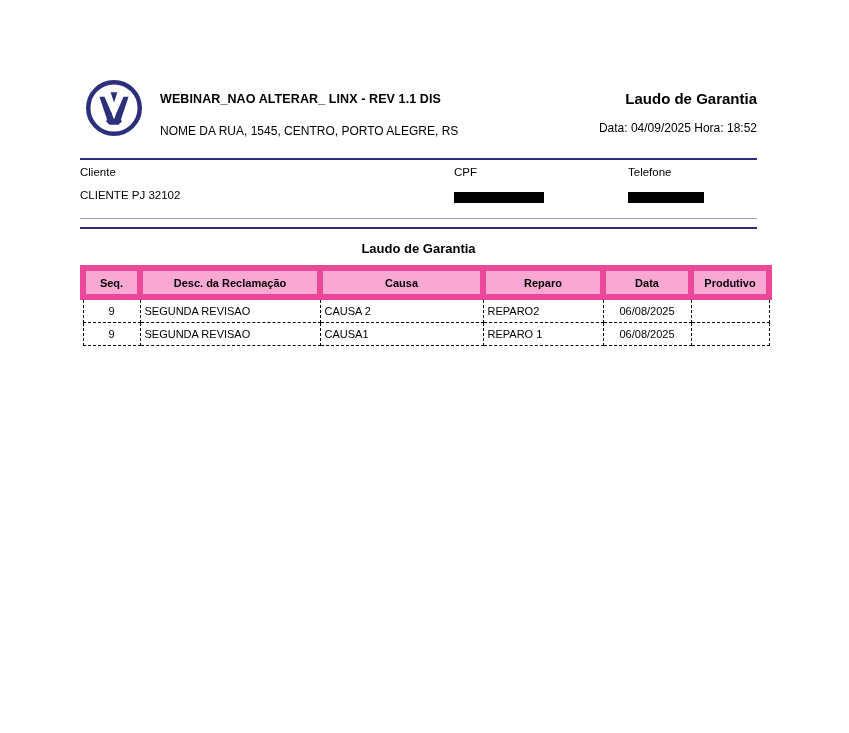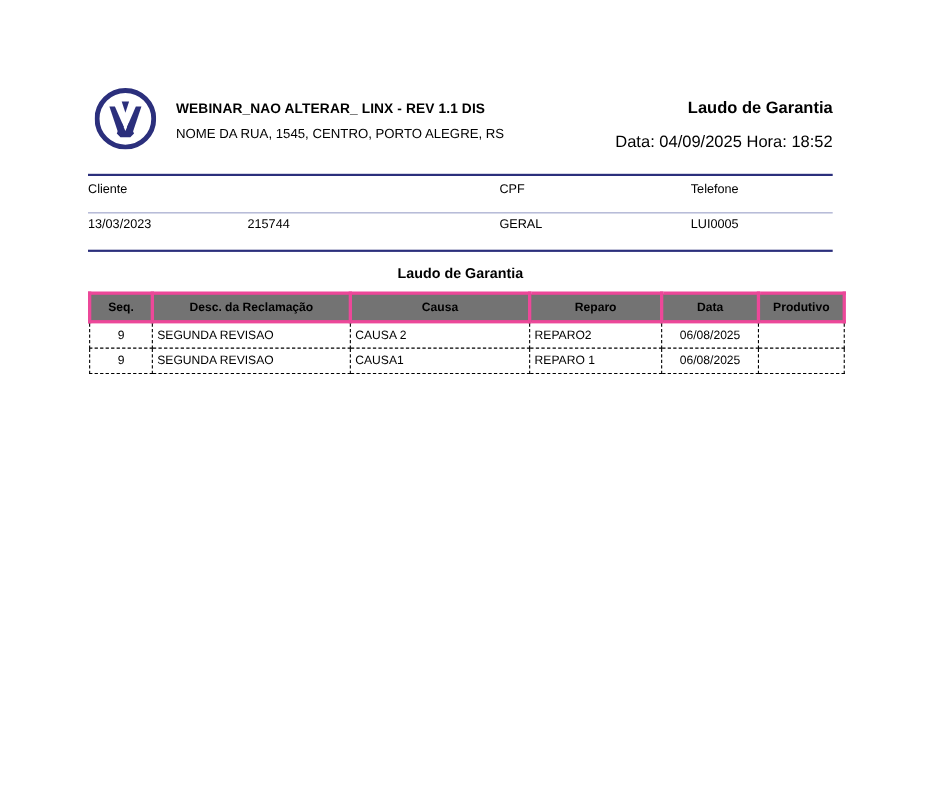--- a/index.html
+++ b/index.html
@@ -42,36 +42,36 @@
   }
   .company-name {
     font-size: 12.5px;
     font-weight: bold;
     letter-spacing: 0.1px;
     white-space: nowrap;
   }
   .company-address {
     font-size: 12px;
     font-weight: normal;
-    margin-top: 8px;
+    margin-top: 18px;
     white-space: nowrap;
   }
   .header-right {
     position: absolute;
     right: 0;
     top: 12px;
     text-align: right;
   }
   .doc-title {
     font-size: 15px;
     font-weight: bold;
     white-space: nowrap;
   }
   .doc-datetime {
-    font-size: 15px;
+    font-size: 12px;
     margin-top: 14px;
     white-space: nowrap;
   }
 
   
   .rule {
     border-top: 2px solid #2b2f7c;
     margin-top: 8px;
   }
   .rule.thin {
@@ -121,22 +121,22 @@
     margin-bottom: 9px;
   }
 
   
   table.laudo {
     width: 100%;
     border-collapse: collapse;
     table-layout: fixed;
   }
   table.laudo th {
-    background: #737373;
-    border: 3px solid #ec4899;
+    background: #f9a8d4;
+    border: 6px solid #ec4899;
     font-size: 11px;
     font-weight: bold;
     text-align: center;
     padding: 3px 2px;
     height: 17px;
   }
   table.laudo td {
     border: 1px dashed #000000;
     font-size: 11px;
     padding: 3px 4px;
@@ -188,30 +188,29 @@
   <div class="rule"></div>
 
   <div class="info-block">
 
     <div class="info-row">
       <div class="cell label col1">Cliente</div>
       <div class="cell label col3">CPF</div>
       <div class="cell label col4">Telefone</div>
     </div>
 
+    <div class="info-row">
+      <div class="cell value col1">CLIENTE PJ 32102</div>
+      <div class="cell col3"><span class="redacted cpf"></span></div>
+      <div class="cell col4"><span class="redacted tel"></span></div>
+    </div>
 
     <div class="rule thin"></div>
 
 
-    <div class="info-row">
-      <div class="cell value col1">13/03/2023</div>
-      <div class="cell value col2">215744</div>
-      <div class="cell value col3">GERAL</div>
-      <div class="cell value col4">LUI0005</div>
-    </div>
 
   </div>
 
   <div class="rule"></div>
 
   <div class="section-title">Laudo de Garantia</div>
 
   <table class="laudo">
     <colgroup>
       <col class="w-seq">

